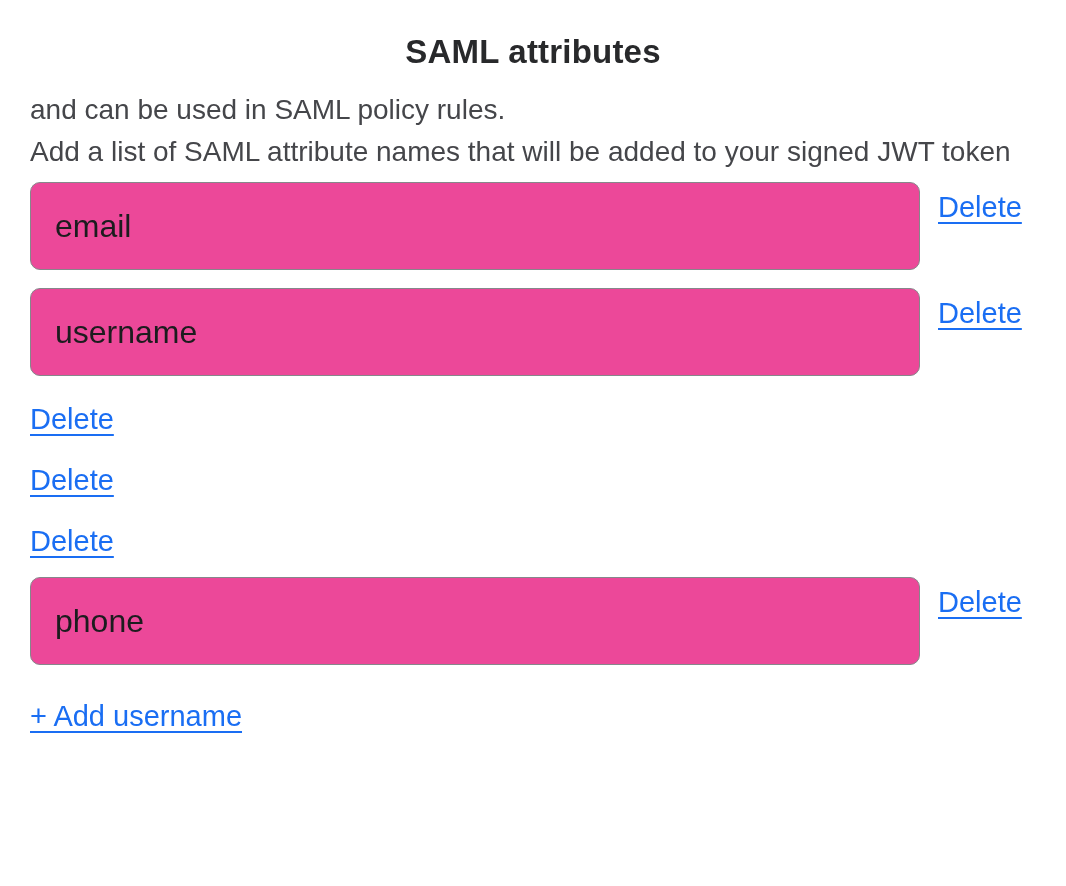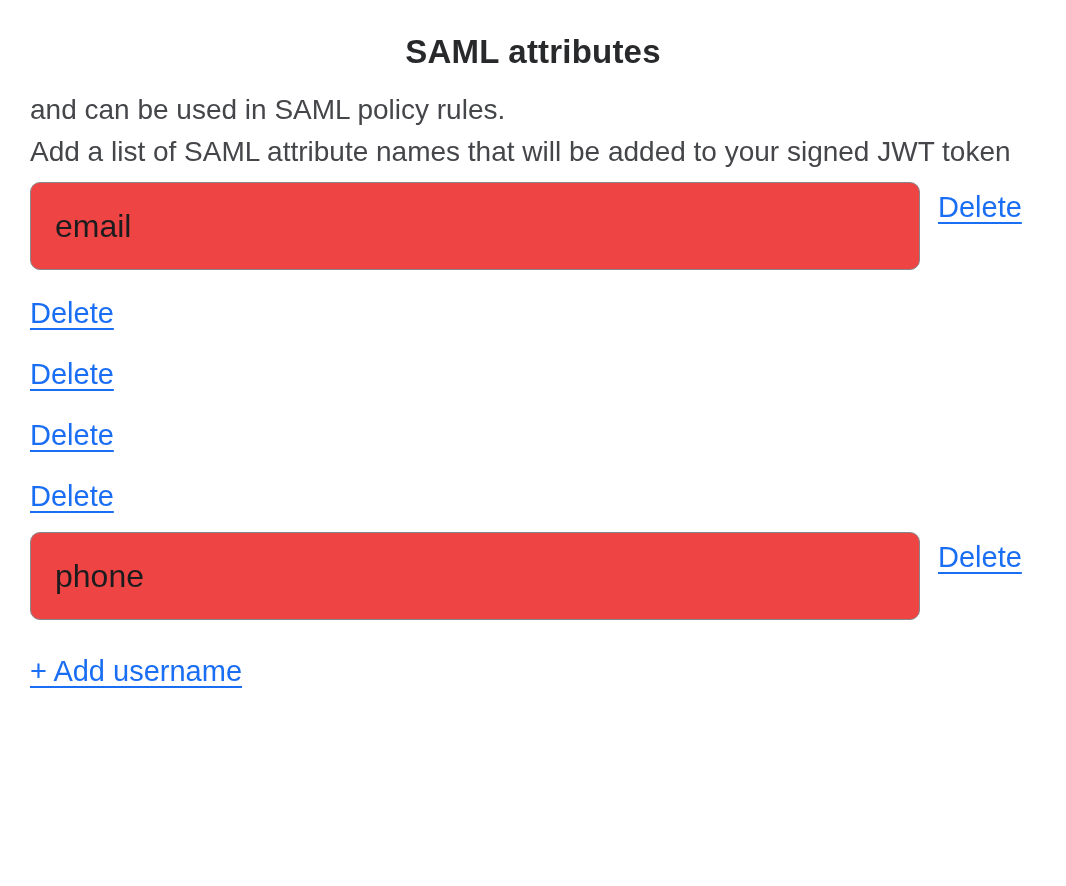--- a/index.html
+++ b/index.html
@@ -43,21 +43,21 @@
     display: flex;
     align-items: flex-start;
     gap: 18px;
     margin-bottom: 18px;
   }
   .attr-input {
     width: 890px;
     height: 88px;
     border: 1.5px solid #86878b;
     border-radius: 10px;
-    background: #ef4444;
+    background: #ec4899;
     padding: 0 24px;
     font-family: "Liberation Sans", sans-serif;
     font-size: 32px;
     color: #1c1c1e;
     outline: none;
   }
   a.link {
     color: #1a6ef3;
     font-size: 29px;
     line-height: 36px;
@@ -87,20 +87,21 @@
   </p>
 
   <div class="rows">
 
     <div class="attr-row">
       <input type="text" class="attr-input" value="email" style="">
       <a class="link delete-link" href="#">Delete</a>
     </div>
 
     <div class="attr-row">
+      <input type="text" class="attr-input" value="username" style="">
       <a class="link delete-link" href="#">Delete</a>
     </div>
 
     <div class="attr-row">
       <a class="link delete-link" href="#">Delete</a>
     </div>
 
     <div class="attr-row">
       <a class="link delete-link" href="#">Delete</a>
     </div>

